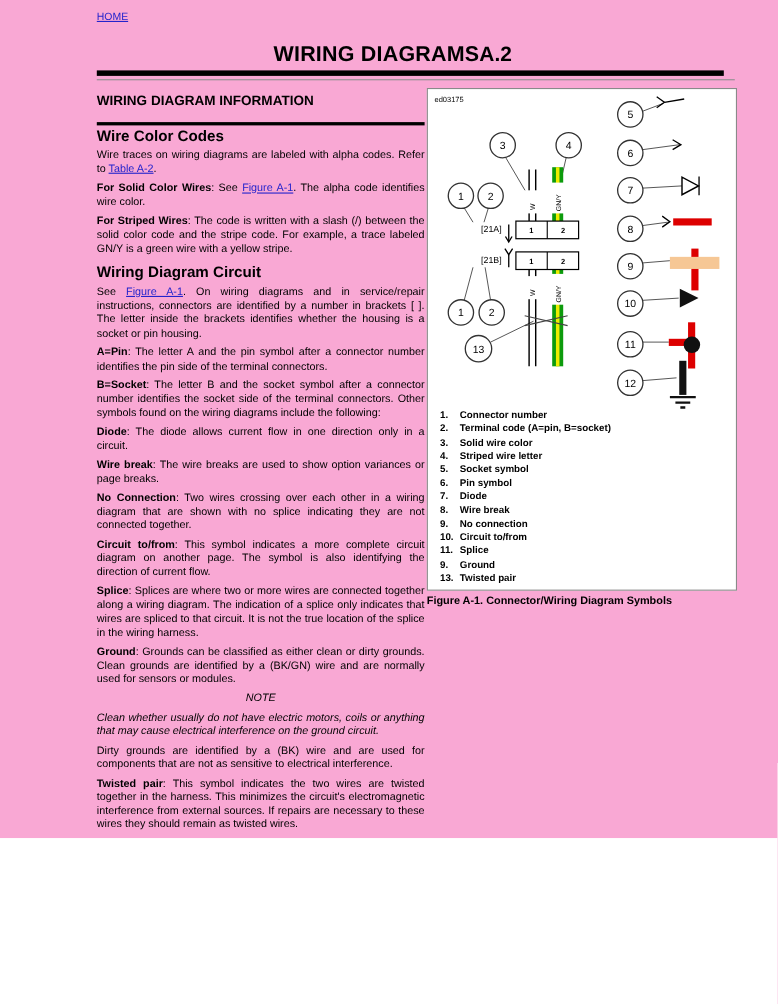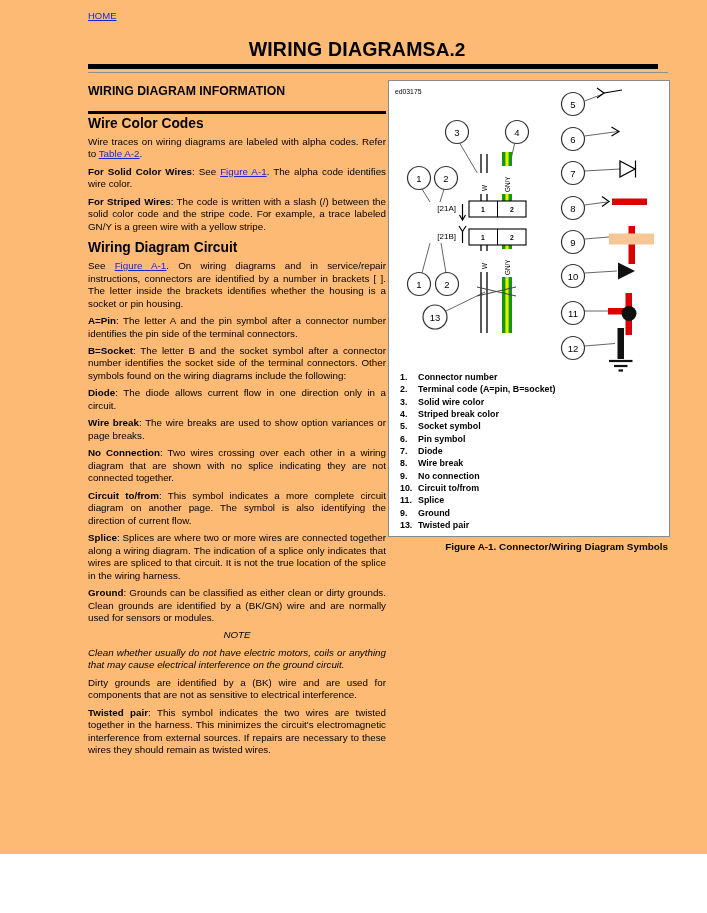--- a/index.html
+++ b/index.html
@@ -1,16 +1,16 @@
 <!DOCTYPE html>
 <html><head>
 <meta charset="utf-8">
 <style>
   html,body{margin:0;padding:0;background:#fff;}
-  .page{position:relative;width:707px;height:854px;background:#fdba74;overflow:hidden;
+  .page{position:relative;width:707px;height:762px;background:#f9a8d4;overflow:hidden;
         font-family:"Liberation Sans",sans-serif;color:#000;}
   .home{position:absolute;left:88px;top:10px;font-size:9.5px;color:#2323cc;
         text-decoration:underline;cursor:pointer;}
   .h1row{position:absolute;left:72px;top:38px;width:570px;display:flex;
          justify-content:center;align-items:baseline;}
   .h1{font-size:19.5px;font-weight:bold;letter-spacing:.2px;}
   .pagecode{font-size:19px;font-weight:bold;}
   .rule-thick{position:absolute;left:88px;top:64px;width:570px;height:4.5px;background:#000;}
   .rule-thin{position:absolute;left:88px;top:72px;width:580px;height:1px;background:#8f8f8f;}
   .leftcol{position:absolute;left:88px;top:84px;width:298px;}
@@ -33,21 +33,21 @@
   .connline{stroke:#000;stroke-width:1;}
   .symline{stroke:#000;stroke-width:1.2;fill:none;}
   .callout{fill:#fff;stroke:#333;stroke-width:1.2;}
   .callout-num{font-size:9.5px;text-anchor:middle;}
   .boxnum{font-size:6.8px;font-weight:bold;text-anchor:middle;}
   .conntext{font-size:8px;}
   .wiretext{font-size:6.3px;}
   .legend{position:absolute;left:11px;top:290px;width:262px;}
   .leg-row{display:flex;font-size:8.9px;font-weight:bold;line-height:12.35px;}
   .leg-num{flex:0 0 18px;}
-  .caption{position:absolute;left:388px;top:541px;width:280px;text-align:right;
+  .caption{position:absolute;left:388px;top:541px;width:280px;text-align:left;
            font-size:9.9px;font-weight:bold;}
   .footer{position:absolute;right:28px;top:866px;font-size:10.3px;font-weight:bold;white-space:pre;}
 </style>
 </head>
 <body>
 
 <div class="page">
 
   <a class="home">HOME</a>
 
@@ -260,21 +260,21 @@
         <div class="leg-row">
           <span class="leg-num">2.</span>
           <span>Terminal code (A=pin, B=socket)</span>
         </div>
         <div class="leg-row">
           <span class="leg-num">3.</span>
           <span>Solid wire color</span>
         </div>
         <div class="leg-row">
           <span class="leg-num">4.</span>
-          <span>Striped break color</span>
+          <span>Striped wire letter</span>
         </div>
         <div class="leg-row">
           <span class="leg-num">5.</span>
           <span>Socket symbol</span>
         </div>
         <div class="leg-row">
           <span class="leg-num">6.</span>
           <span>Pin symbol</span>
         </div>
         <div class="leg-row">

